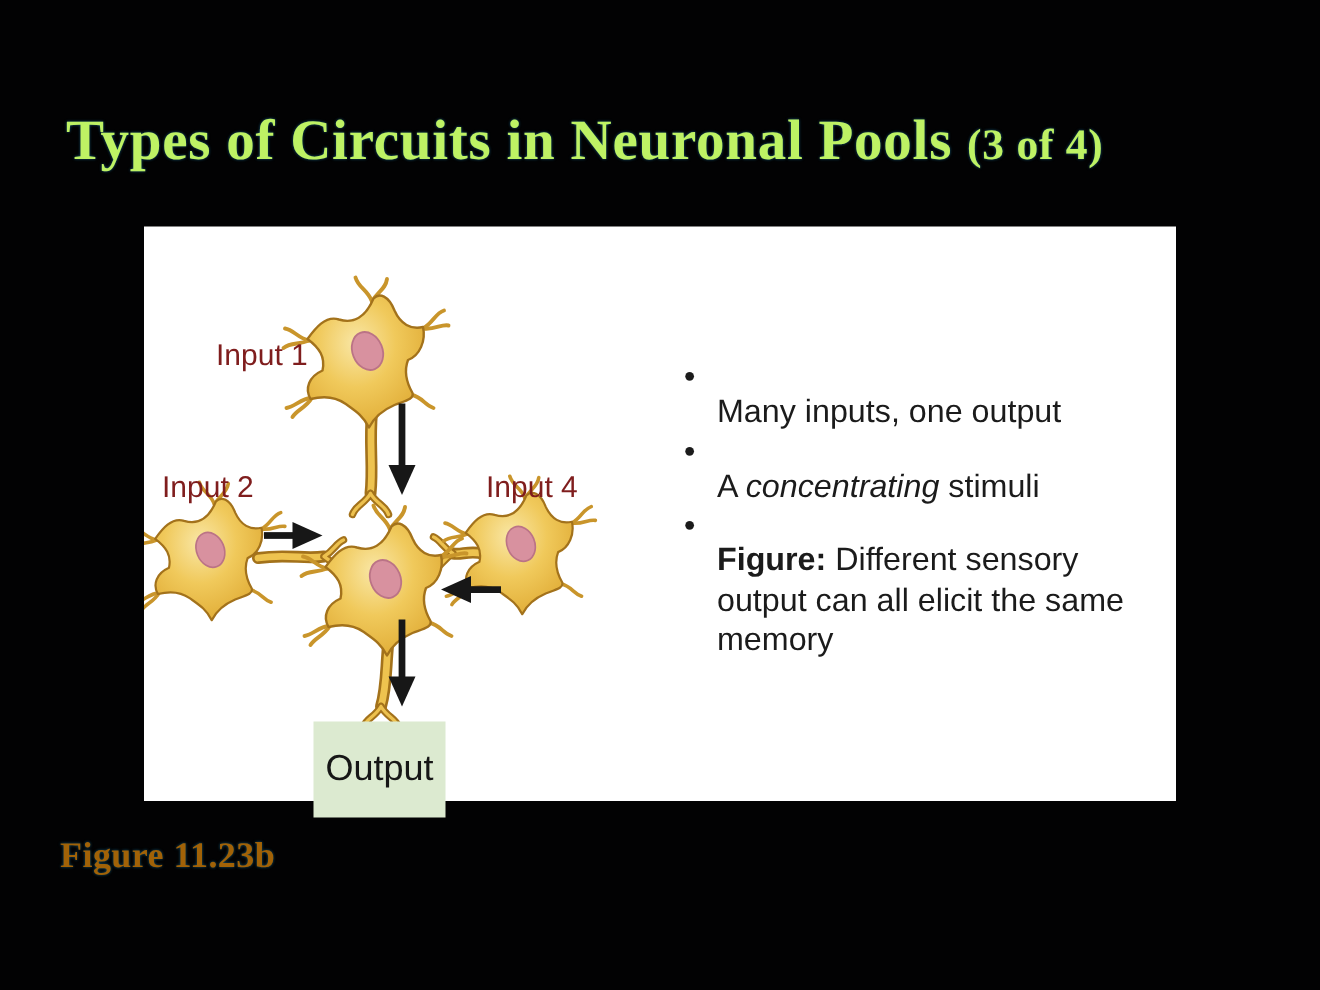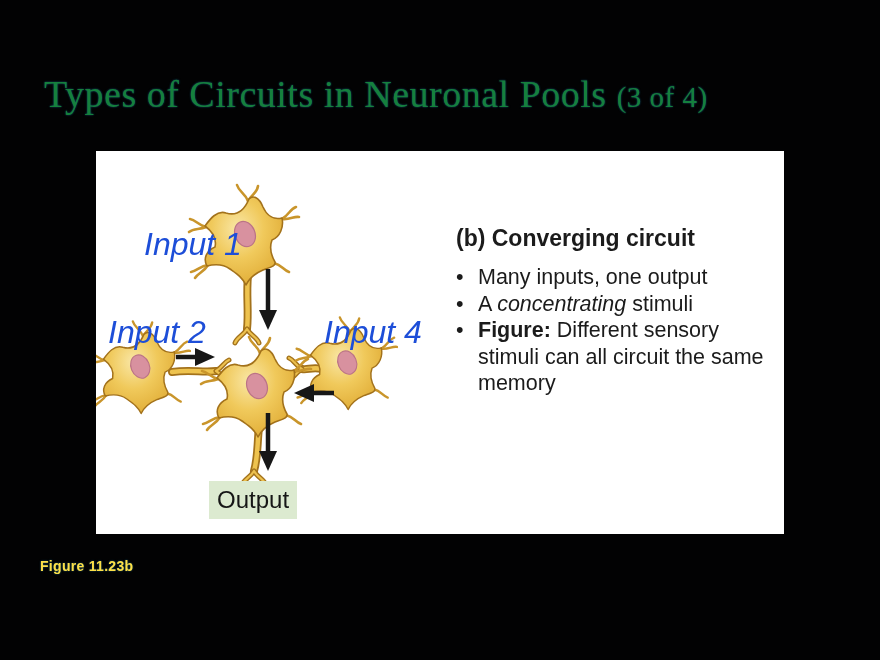--- a/index.html
+++ b/index.html
@@ -2,49 +2,49 @@
 <html><head>
 <meta charset="utf-8">
 <style>
   html,body{margin:0;padding:0;background:#000;}
   .slide{
     position:relative;width:880px;height:660px;background:#020203;overflow:hidden;
     font-family:"Liberation Sans",sans-serif;
   }
   .slide-title{
     position:absolute;left:44px;top:72px;white-space:nowrap;
-    font-family:"Liberation Serif",serif;font-weight:normal;
-    font-size:38px;color:#15803d;letter-spacing:0.5px;
+    font-family:"Liberation Serif",serif;font-weight:bold;
+    font-size:38px;color:#bef264;letter-spacing:0.5px;
     text-shadow:0 0 2px rgba(30,122,160,.75);
   }
   .slide-title .suffix{font-size:29px;}
   .panel{
     position:absolute;left:96px;top:151px;width:688px;height:383px;background:#ffffff;
   }
   .diagram-svg{position:absolute;left:0;top:0;}
   .dlabel{
-    position:absolute;font-size:32px;color:#1d4ed8;white-space:nowrap;font-style:italic;
+    position:absolute;font-size:20px;color:#7f1d1d;white-space:nowrap;
   }
   .lbl-in1{left:48px;top:75px;}
   .lbl-in2{left:12px;top:163px;text-align:center;}
   .lbl-in3{left:228px;top:163px;}
   .output-box{
     position:absolute;left:113px;top:330px;background:#dcead0;
-    font-size:24px;color:#161616;padding:5px 8px;line-height:28px;
+    font-size:24px;color:#161616;padding:18px 8px;line-height:28px;
   }
   .text-block{position:absolute;left:360px;top:74px;width:320px;color:#1b1b1b;}
   .tb-heading{font-size:23px;font-weight:bold;line-height:26px;}
   .tb-list{margin:13px 0 0 0;padding:0;list-style:none;font-size:21.5px;line-height:26.5px;}
   .tb-list li{display:flex;}
   .tb-list .bullet{width:22px;flex:0 0 22px;}
-  .tb-list .btext{flex:1;}
+  .tb-list .btext{flex:1;margin-top:23px;}
   .figure-caption{
     position:absolute;left:40px;top:558px;
-    font-family:Liberation Sans, sans-serif;font-weight:bold;
-    font-size:14px;color:#fde047;letter-spacing:0.3px;
+    font-family:Liberation Serif, serif;font-weight:bold;
+    font-size:24px;color:#a16207;letter-spacing:0.3px;
     text-shadow:0 0 2px rgba(30,122,160,.7);
   }
   .axon-outer{stroke:#a3721b;stroke-width:8;fill:none;stroke-linecap:round;}
   .axon-inner{stroke:#eec34f;stroke-width:4.5;fill:none;stroke-linecap:round;}
   .fork-outer{stroke:#a3721b;stroke-width:5;fill:none;stroke-linecap:round;}
   .fork-inner{stroke:#edc14e;stroke-width:2.2;fill:none;stroke-linecap:round;}
   .arrow-shaft{stroke:#171717;stroke-width:4.5;stroke-linecap:butt;}
   .arrow-head{fill:#171717;}
 </style>
 </head>
@@ -143,33 +143,32 @@
         <polygon class="arrow-head" points="172,320 163,300 181,300"></polygon>
       </g>
     </svg>
 
     <span class="dlabel lbl-in1">Input 1</span>
     <span class="dlabel lbl-in2">Input 2</span>
     <span class="dlabel lbl-in3">Input 4</span>
     <span class="output-box">Output</span>
 
     <div class="text-block">
-      <div class="tb-heading">(b) Converging circuit</div>
       <ul class="tb-list">
         <li>
           <span class="bullet">•</span>
           <span class="btext">Many inputs, one output</span>
         </li>
         <li>
           <span class="bullet">•</span>
           <span class="btext"><span>A </span><i>concentrating</i><span> stimuli</span></span>
         </li>
         <li>
           <span class="bullet">•</span>
-          <span class="btext"><b>Figure:</b><span> Different sensory stimuli can all circuit the same memory</span></span>
+          <span class="btext"><b>Figure:</b><span> Different sensory output can all elicit the same memory</span></span>
         </li>
       </ul>
     </div>
 
   </div>
 
   <div class="figure-caption">Figure 11.23b</div>
 
 </div>
 

